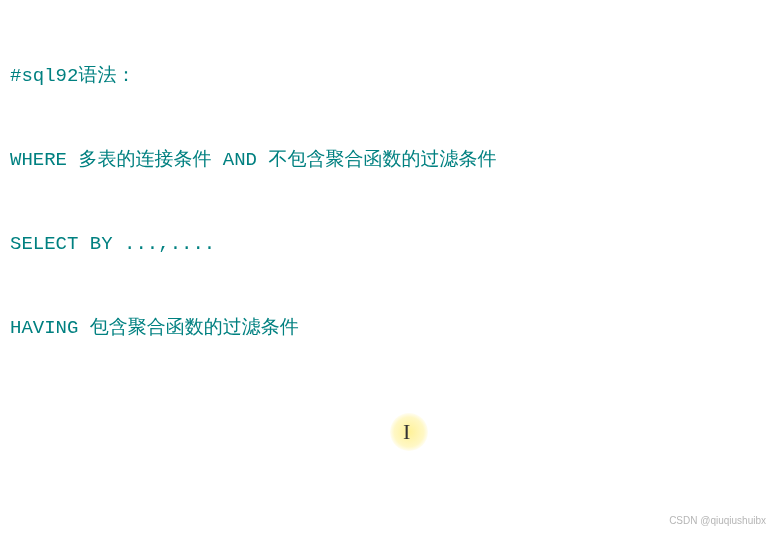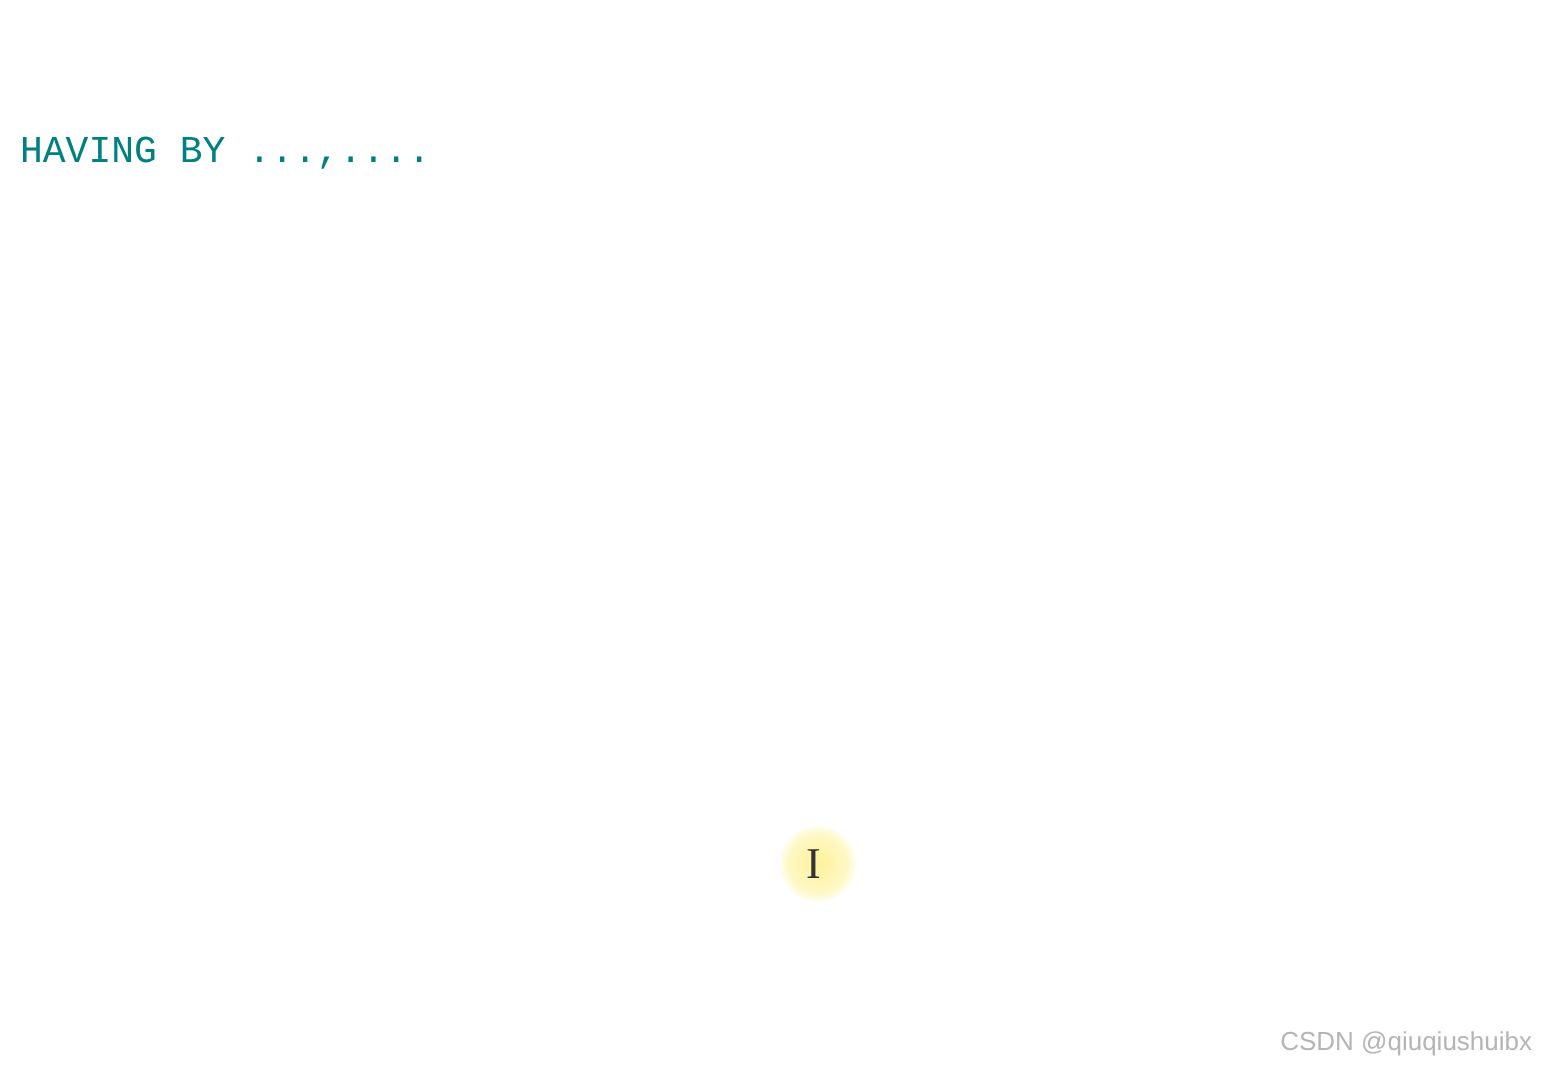--- a/index.html
+++ b/index.html
@@ -40,30 +40,33 @@
       font-family: serif;
       font-size: 22px;
       color: #333;
       pointer-events: none;
     }
     .watermark {
       position: absolute;
       bottom: 4px;
       right: 10px;
       font-family: Arial, sans-serif;
-      font-size: 13px;
+      font-size: 10px;
       color: rgba(120, 120, 120, 0.55);
       pointer-events: none;
     }
   </style>
 </head>
 <body>
 
 <div class="code-block">
-  <span class="line">HAVING BY ...,....</span>
+  <span class="line">#sql92语法：</span>
+  <span class="line">WHERE 多表的连接条件 AND 不包含聚合函数的过滤条件</span>
+  <span class="line">SELECT BY ...,....</span>
+  <span class="line">HAVING 包含聚合函数的过滤条件</span>
   
   
   
   
   
   
   
   
   
   

